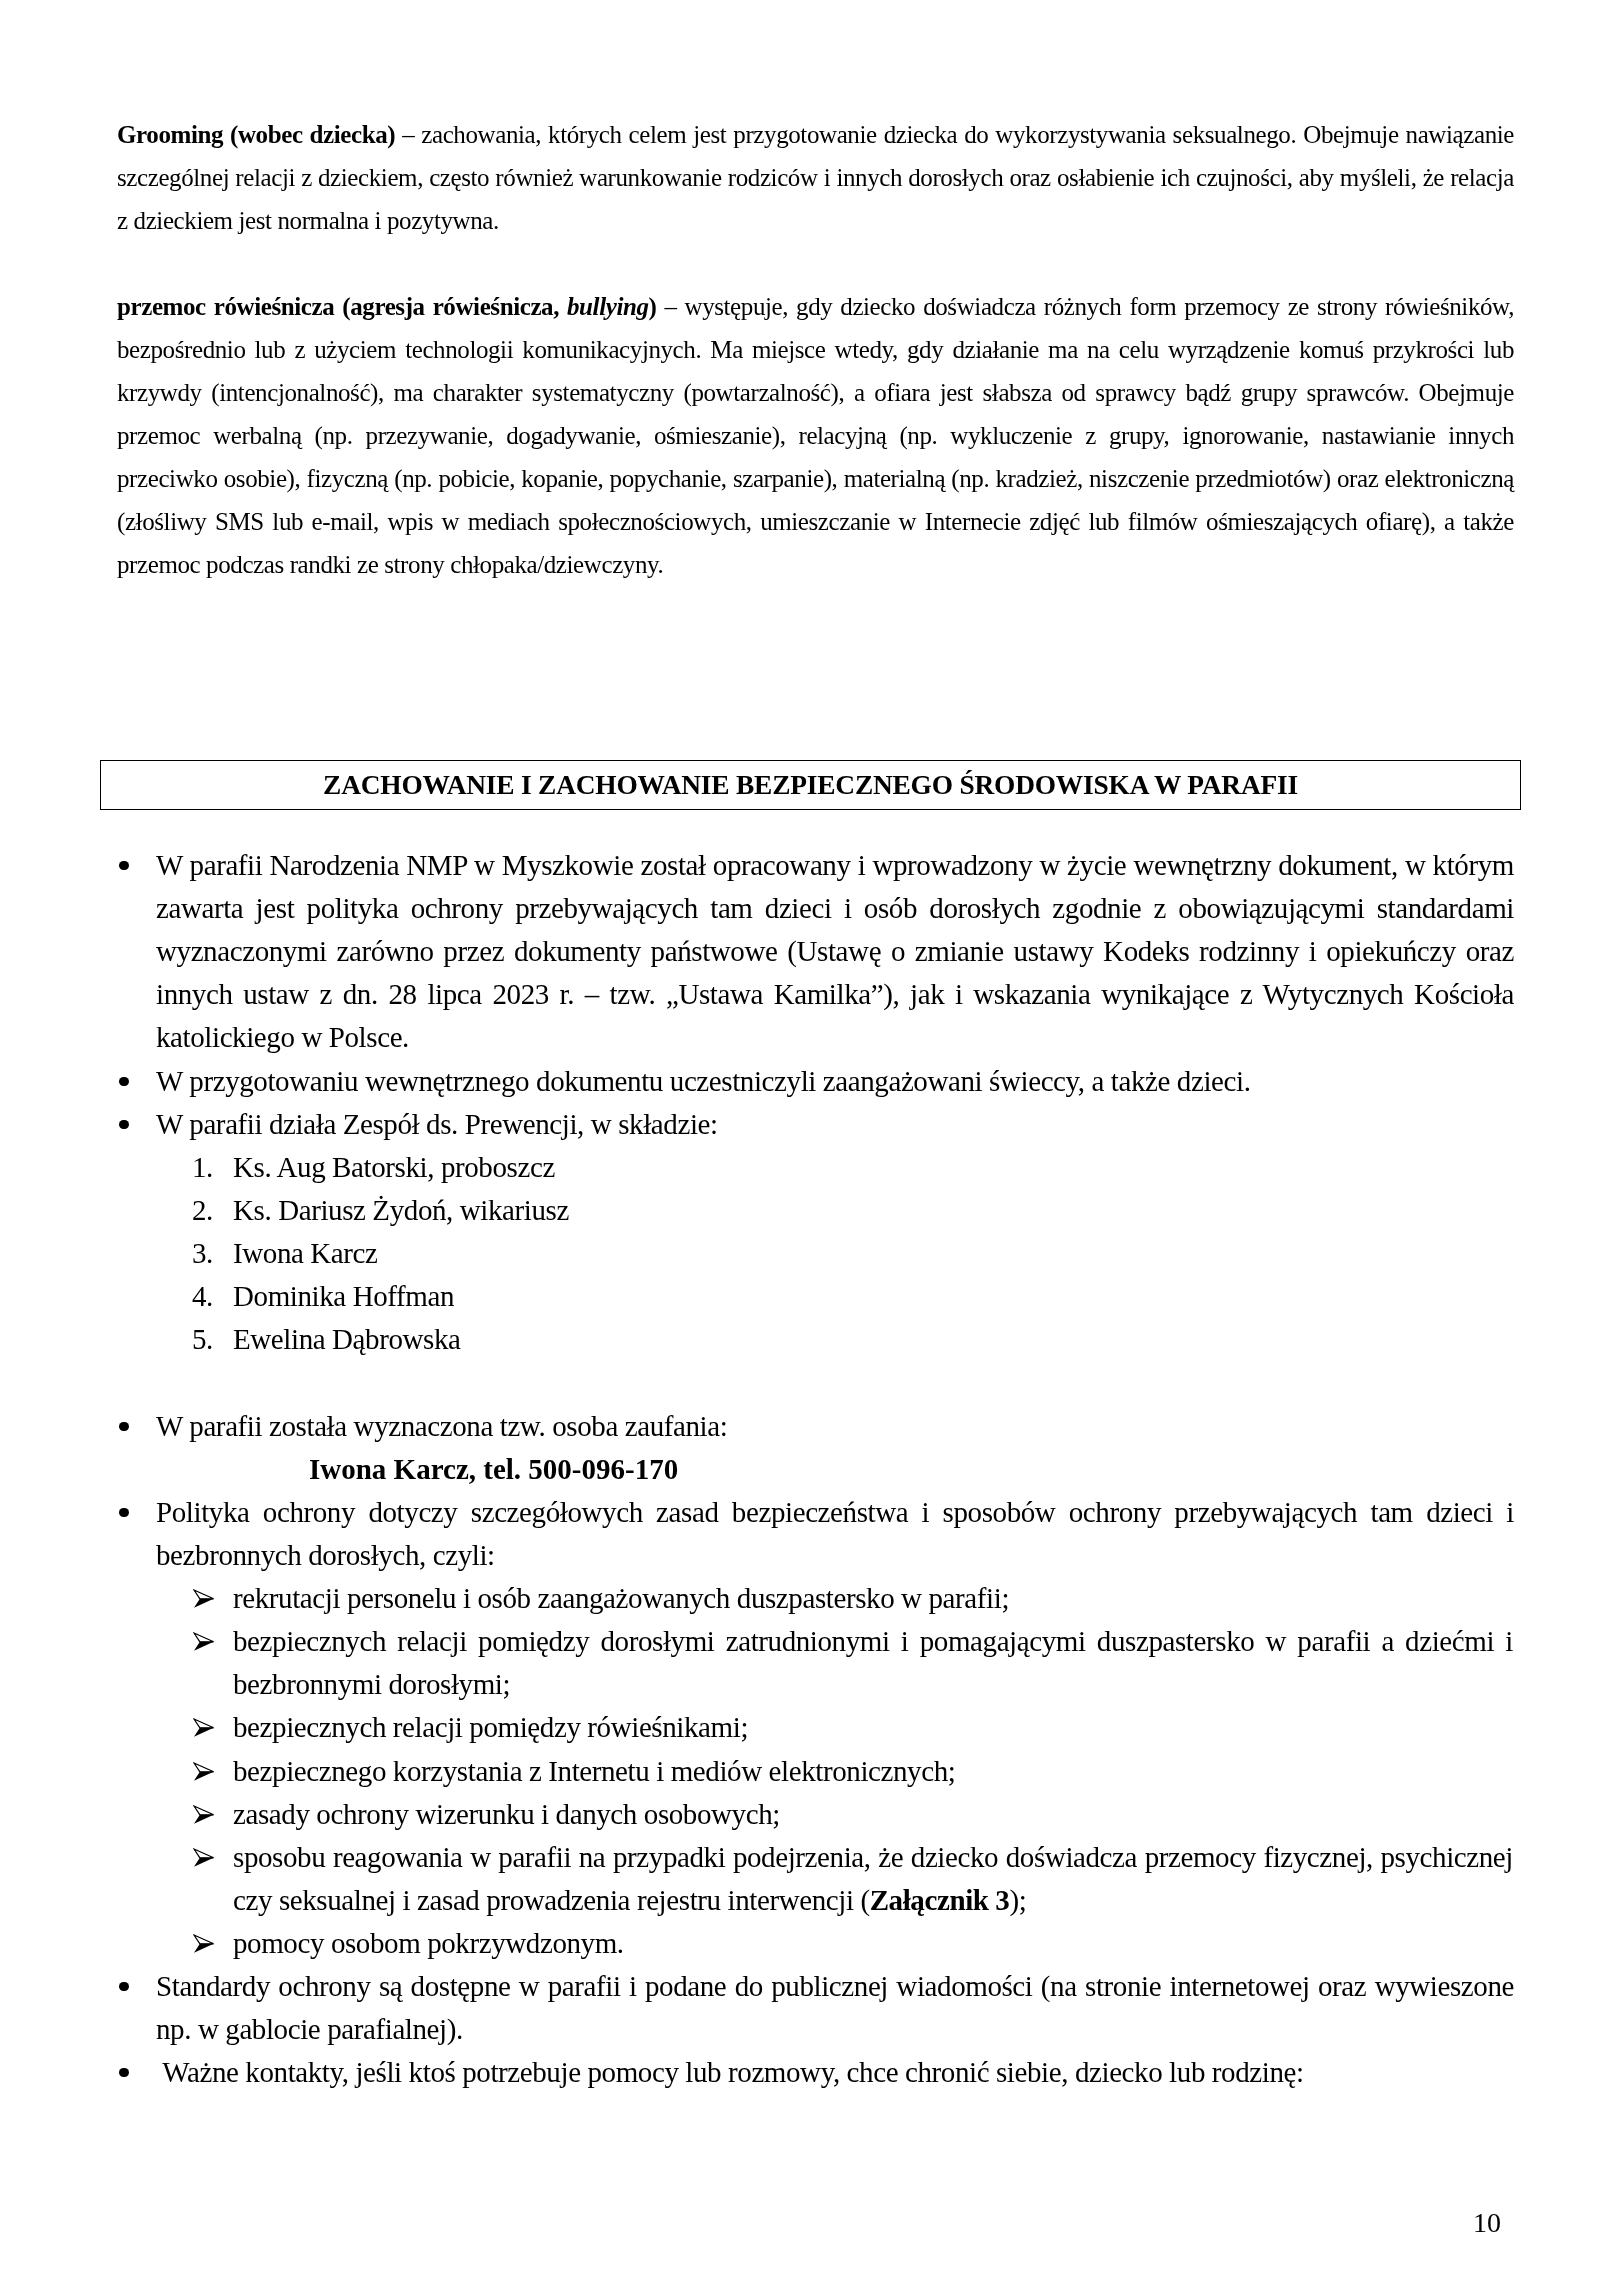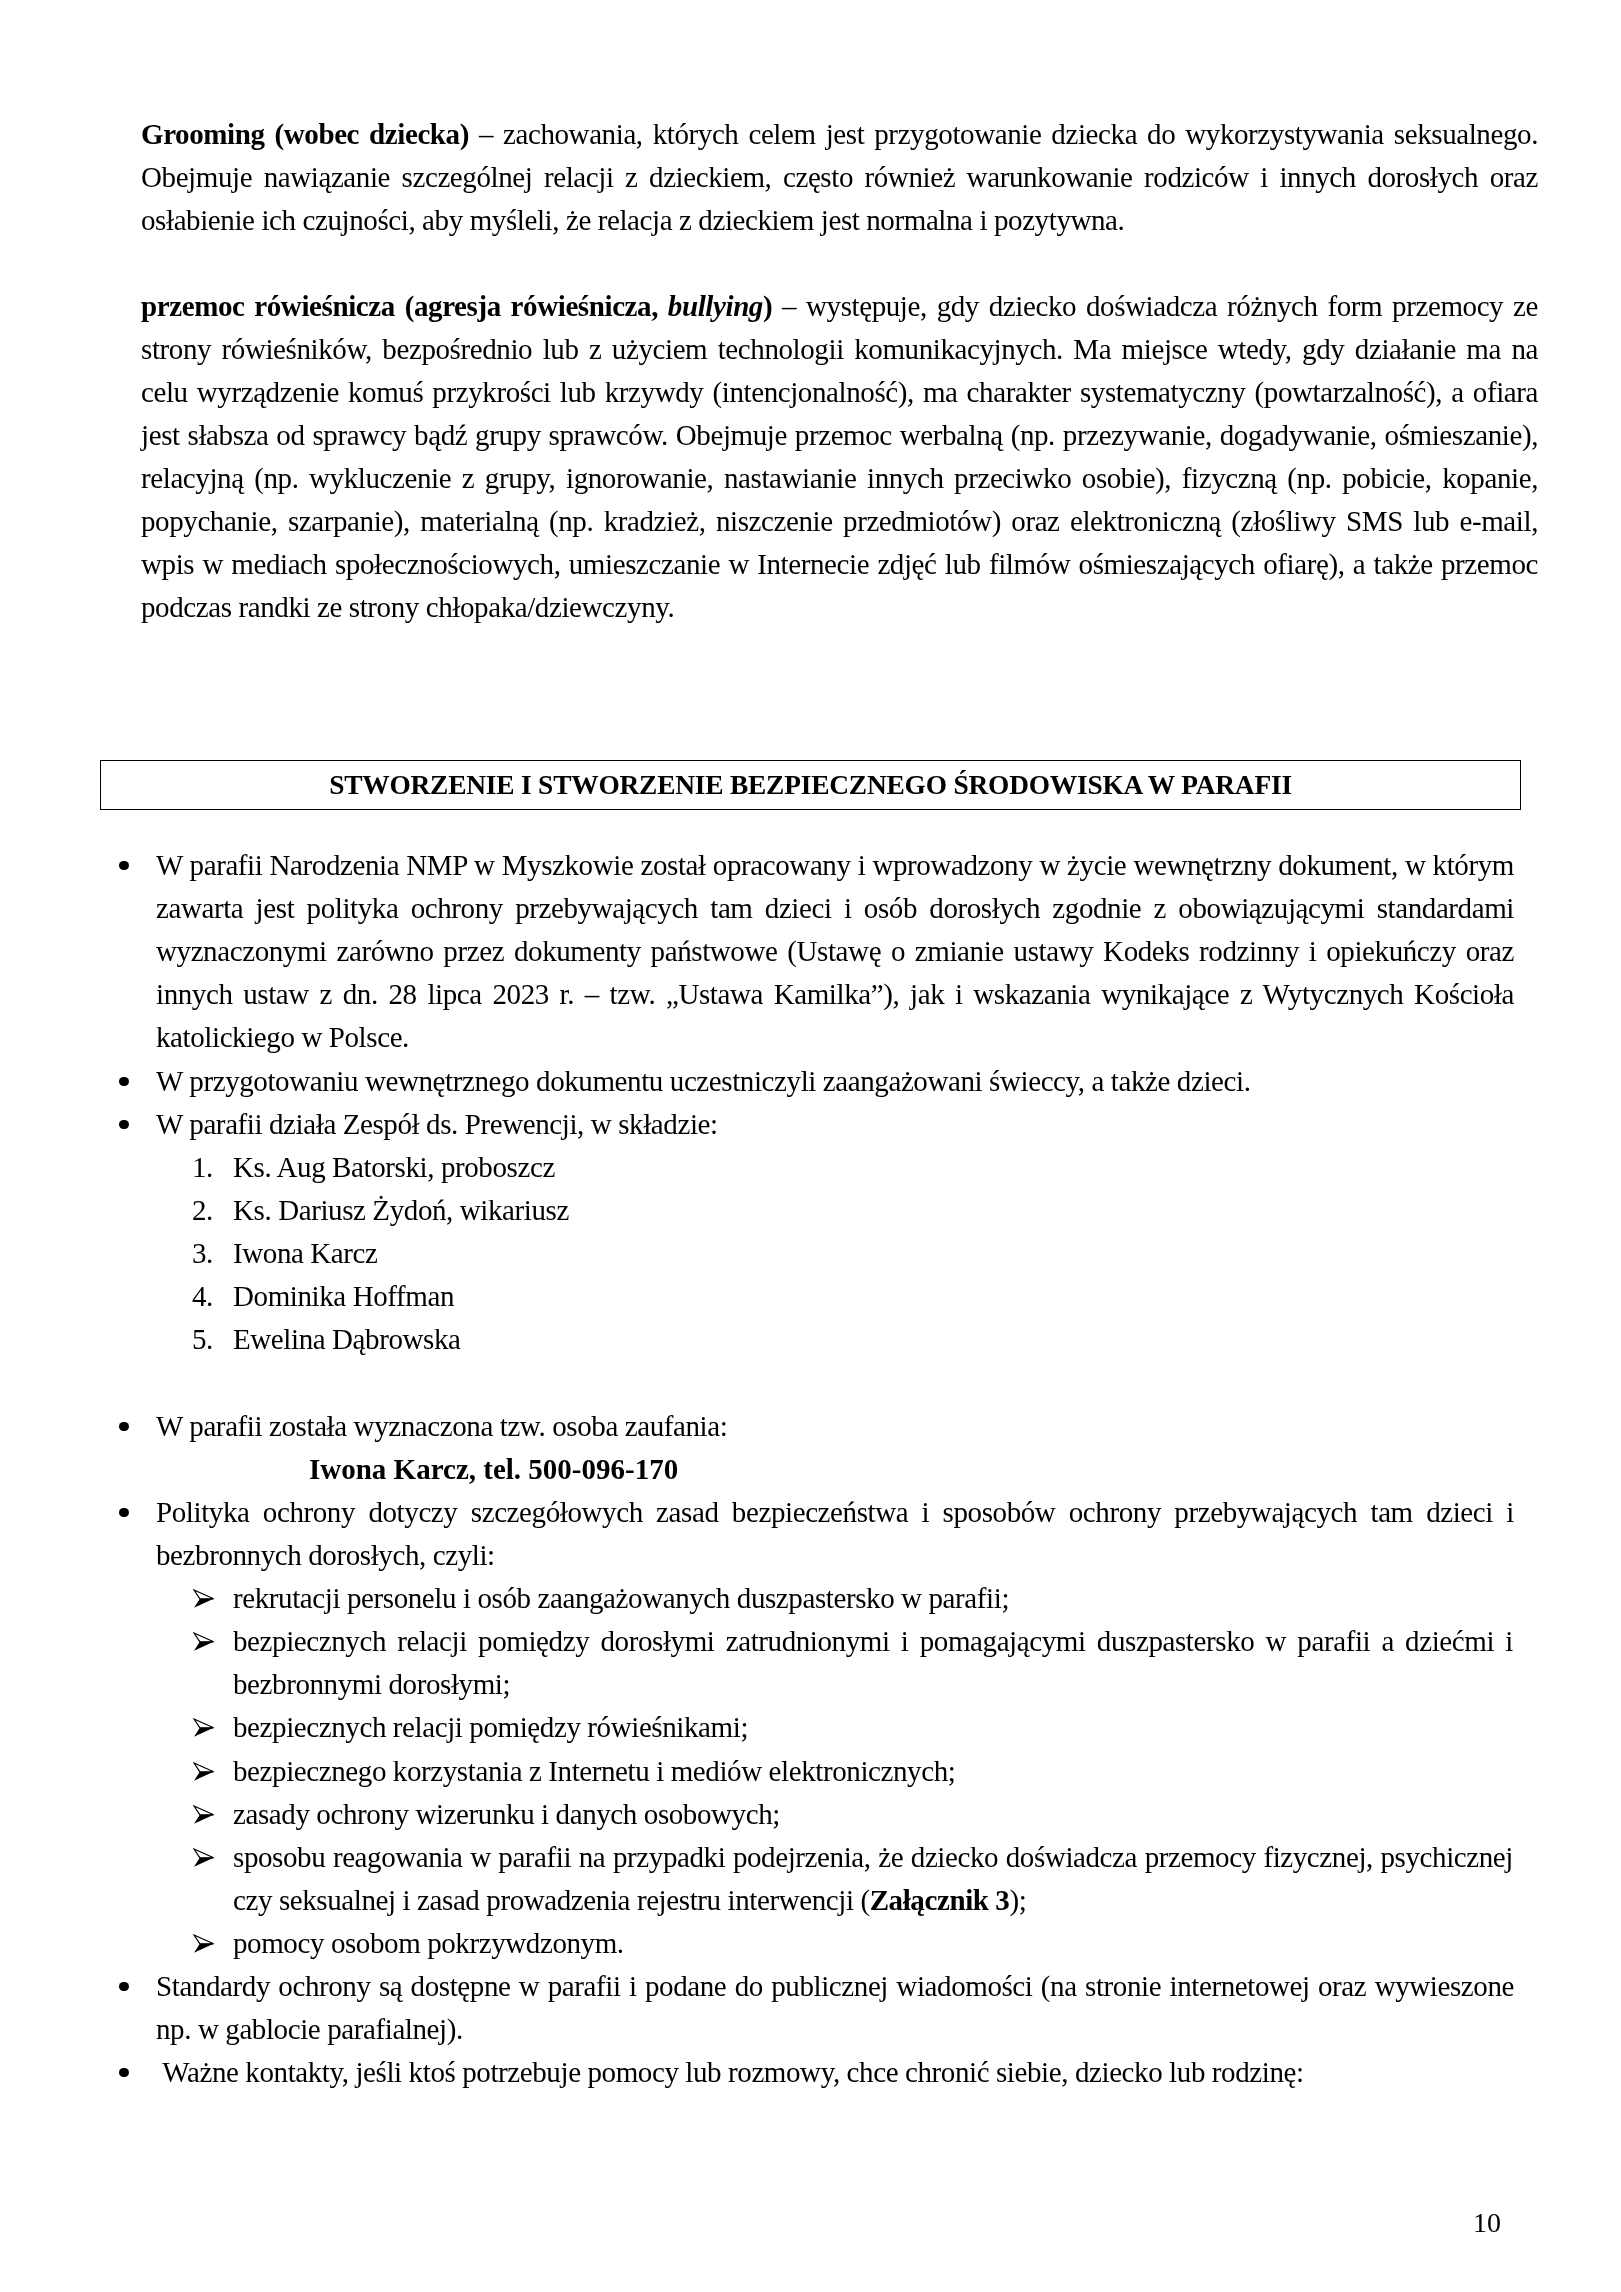--- a/index.html
+++ b/index.html
@@ -4,23 +4,22 @@
 <style>
   html, body { margin: 0; padding: 0; background: #ffffff; }
   body {
     width: 1621px; height: 2293px; position: relative; overflow: hidden;
     font-family: "Liberation Serif", "DejaVu Serif", serif;
     color: #000000;
   }
   .page { position: absolute; left: 0; top: 0; width: 1621px; height: 2293px; }
   .para {
     position: absolute; left: 117px; width: 1397px;
-    font-size: 29px; line-height: 43px; text-align: justify;
+    font-size: 25px; line-height: 43px; text-align: justify;
     letter-spacing: -0.4px;
-    margin-left: 24px;
   }
   .para b { font-weight: bold; }
   .para i { font-style: italic; }
   #p1 { top: 113px; }
   #p2 { top: 285px; }
   .heading-box {
     position: absolute; left: 100px; top: 760px; width: 1421px; height: 50px;
     border: 1.5px solid #000; box-sizing: border-box;
     display: flex; align-items: center; justify-content: center;
     font-weight: bold; font-size: 27.4px; letter-spacing: -0.2px;
@@ -55,21 +54,21 @@
 </style>
 </head>
 <body>
 
 <div class="page">
 
   <div class="para" id="p1"><b>Grooming (wobec dziecka)</b><span> – zachowania, których celem jest przygotowanie dziecka do wykorzystywania seksualnego. Obejmuje nawiązanie szczególnej relacji z dzieckiem, często również warunkowanie rodziców i innych dorosłych oraz osłabienie ich czujności, aby myśleli, że relacja z dzieckiem jest normalna i pozytywna.</span></div>
 
   <div class="para" id="p2"><b><span>przemoc rówieśnicza (agresja rówieśnicza, </span><i>bullying</i><span>)</span></b><span> – występuje, gdy dziecko doświadcza różnych form przemocy ze strony rówieśników, bezpośrednio lub z użyciem technologii komunikacyjnych. Ma miejsce wtedy, gdy działanie ma na celu wyrządzenie komuś przykrości lub krzywdy (intencjonalność), ma charakter systematyczny (powtarzalność), a ofiara jest słabsza od sprawcy bądź grupy sprawców. Obejmuje przemoc werbalną (np. przezywanie, dogadywanie, ośmieszanie), relacyjną (np. wykluczenie z grupy, ignorowanie, nastawianie innych przeciwko osobie), fizyczną (np. pobicie, kopanie, popychanie, szarpanie), materialną (np. kradzież, niszczenie przedmiotów) oraz elektroniczną (złośliwy SMS lub e-mail, wpis w mediach społecznościowych, umieszczanie w Internecie zdjęć lub filmów ośmieszających ofiarę), a także przemoc podczas randki ze strony chłopaka/dziewczyny.</span></div>
 
-  <div class="heading-box">STWORZENIE I STWORZENIE BEZPIECZNEGO ŚRODOWISKA W PARAFII</div>
+  <div class="heading-box">ZACHOWANIE I ZACHOWANIE BEZPIECZNEGO ŚRODOWISKA W PARAFII</div>
 
   <div class="bullet-item" style="top:844px;">
     <span class="bullet-dot" style="top:16.7px;"></span>
     <div class="bullet-text">W parafii Narodzenia NMP w Myszkowie został opracowany i wprowadzony w życie wewnętrzny dokument, w którym zawarta jest polityka ochrony przebywających tam dzieci i osób dorosłych zgodnie z obowiązującymi standardami wyznaczonymi zarówno przez dokumenty państwowe (Ustawę o zmianie ustawy Kodeks rodzinny i opiekuńczy oraz innych ustaw z dn. 28 lipca 2023 r. – tzw. „Ustawa Kamilka”), jak i wskazania wynikające z Wytycznych Kościoła katolickiego w Polsce.</div>
   </div>
 
   <div class="bullet-item" style="top:1060px;">
     <span class="bullet-dot" style="top:16.7px;"></span>
     <div class="bullet-text">W przygotowaniu wewnętrznego dokumentu uczestniczyli zaangażowani świeccy, a także dzieci.</div>
   </div>

